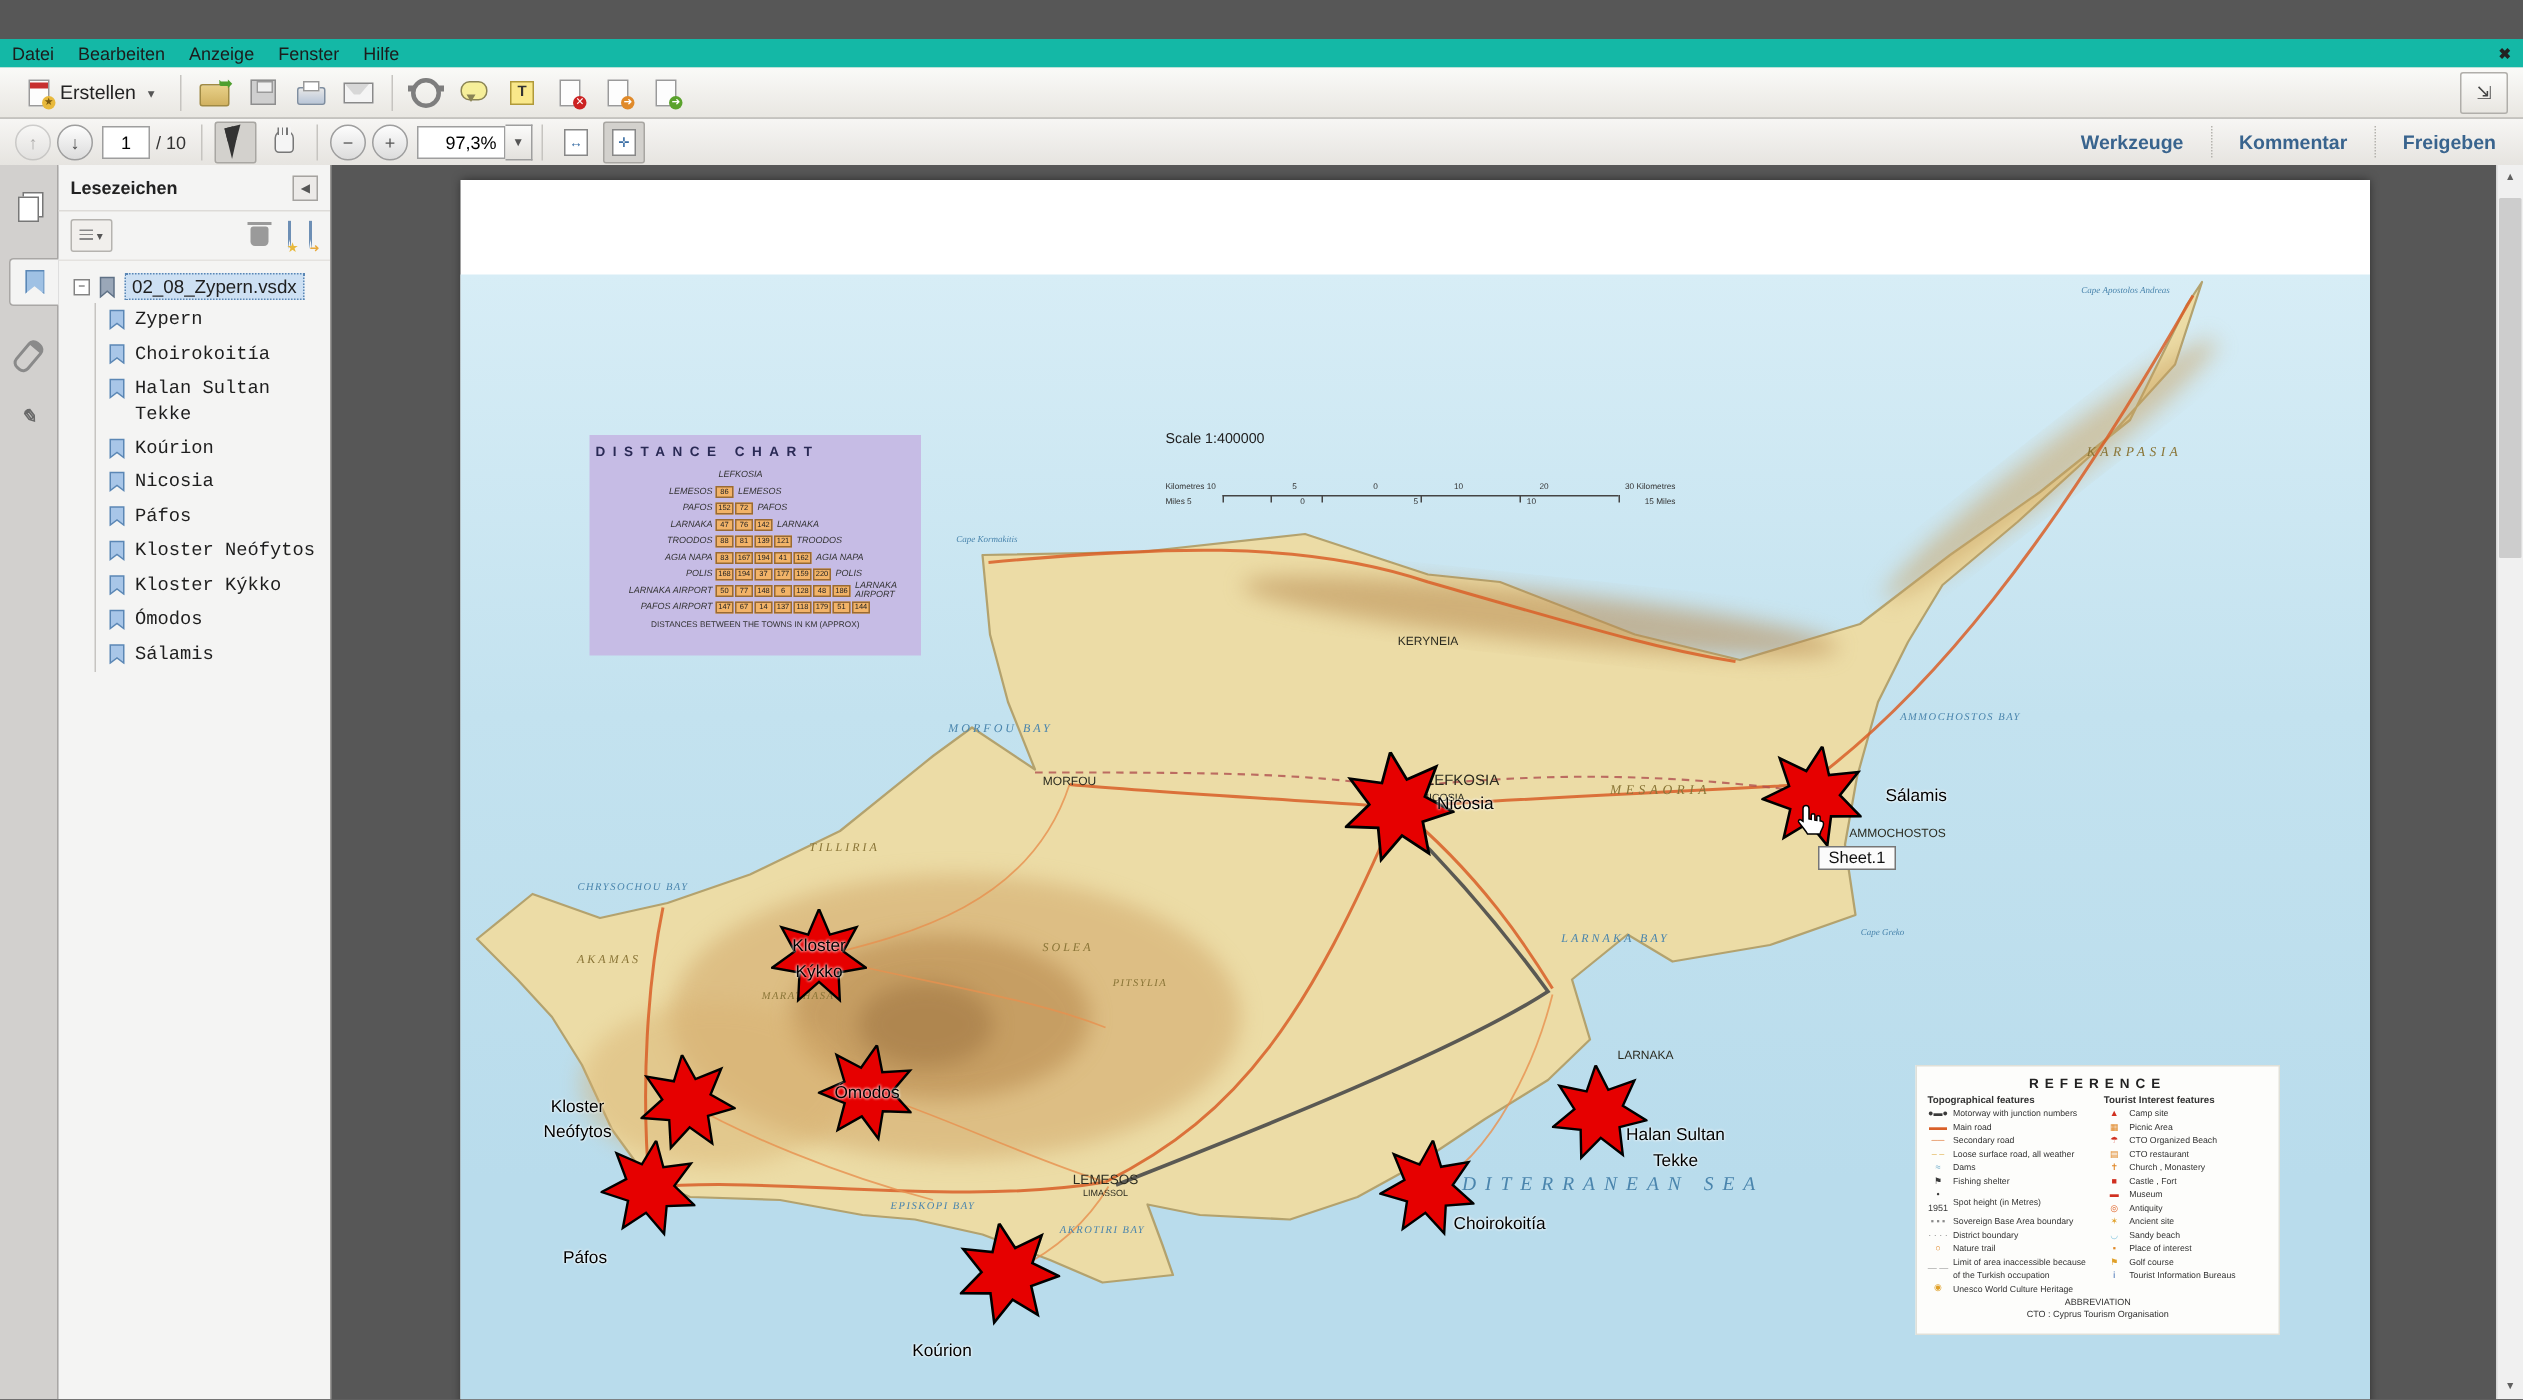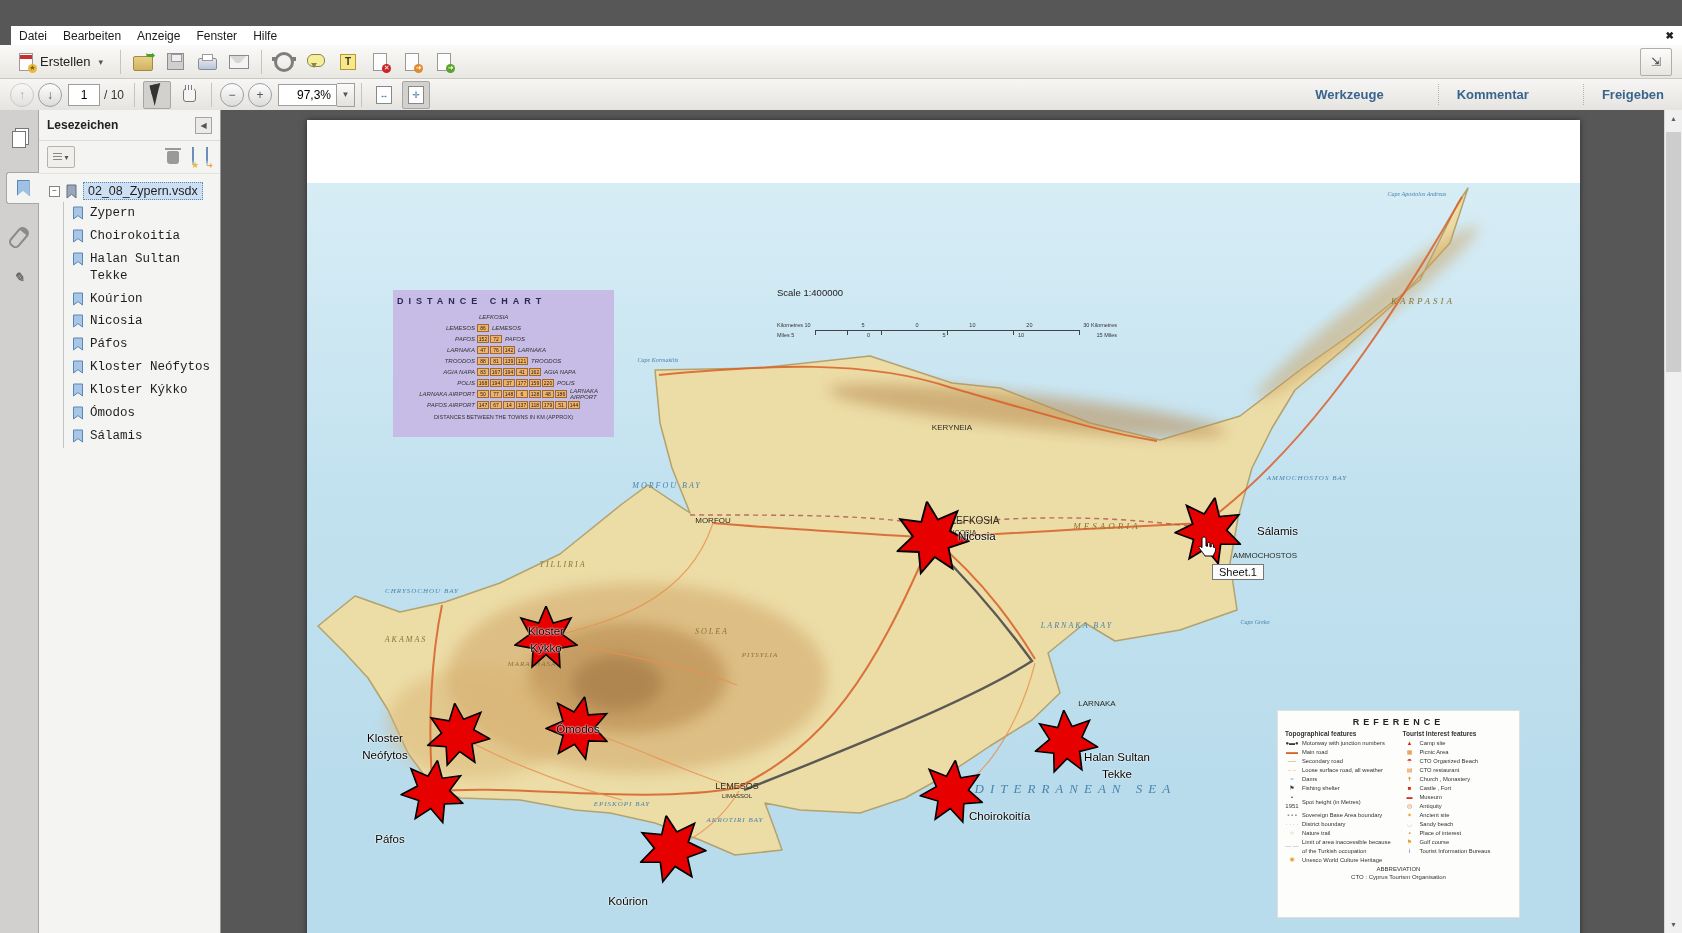--- a/index.html
+++ b/index.html
@@ -15,22 +15,22 @@
     border-left-color:transparent;border-bottom-color:transparent;}
   .title-text{position:absolute;left:0;right:0;text-align:center;font-size:13px;color:#3f3b2c;}
   .win-controls{margin-left:auto;display:flex;height:100%;z-index:2;}
   .win-btn{width:30px;height:100%;display:flex;align-items:center;justify-content:center;
     color:#3f3b2c;font-size:12px;}
   .win-btn.min::after{content:"–";font-weight:bold;}
   .win-btn.res::after{content:"❐";font-size:11px;}
   .win-btn.close{width:46px;background:#c75050;color:#fff;}
   .win-btn.close::after{content:"✕";}
   
-  .menubar{position:absolute;left:0;top:26px;right:0;height:19px;background:#ffffff;
-    border-bottom:1px solid #d8d6cc;display:flex;align-items:center;font-size:12px;color:#1c1c1c;margin-left:11px;}
+  .menubar{position:absolute;left:0;top:26px;right:0;height:19px;background:#14b8a6;
+    border-bottom:1px solid #d8d6cc;display:flex;align-items:center;font-size:12px;color:#1c1c1c;}
   .menu-item{padding:0 8px;}
   .menubar-close{margin-left:auto;margin-right:8px;font-size:10px;color:#222;font-weight:bold;}
   
   .toolbar1{position:absolute;left:0;top:45px;right:0;height:33px;
     background:linear-gradient(#fafaf8,#e9e7e2);border-bottom:1px solid #c9c7c2;
     display:flex;align-items:center;padding-left:6px;}
   .toolbar2{position:absolute;left:0;top:79px;right:0;height:31px;
     background:linear-gradient(#f7f6f4,#e6e4e0);border-bottom:1px solid #8f8f8f;
     display:flex;align-items:center;padding-left:8px;}
   .tb-sep{width:1px;height:24px;background:#c6c4c0;margin:0 6px;}
@@ -78,21 +78,21 @@
     display:flex;align-items:center;justify-content:flex-end;padding-right:5px;margin-left:4px;}
   .zoom-drop{width:17px;height:22px;border:1px solid #9e9e9e;border-left:none;background:linear-gradient(#fbfbfa,#e3e1dd);
     display:flex;align-items:center;justify-content:center;font-size:8px;color:#555;}
   .cursor-ic{width:0;height:0;border-left:6px solid #333;border-right:5px solid transparent;
     border-bottom:12px solid transparent;border-top:9px solid #333;transform:rotate(-14deg);}
   .hand-ic{width:11px;height:13px;background:#f5f5f5;border:1px solid #777;border-radius:5px 5px 3px 3px;position:relative;}
   .hand-ic::before{content:"";position:absolute;top:-3px;left:1px;right:1px;height:5px;
      background:repeating-linear-gradient(90deg,#777 0 1px,#f5f5f5 1px 3px);}
   .fit-ic{width:14px;height:16px;background:#fff;border:1px solid #888;position:relative;font-size:9px;color:#3a6ea5;
      display:flex;align-items:center;justify-content:center;}
-  .right-tabs{margin-left:auto;display:flex;align-items:center;height:100%;gap:36px;}
+  .right-tabs{margin-left:auto;display:flex;align-items:center;height:100%;}
   .right-tab{font-size:13px;font-weight:bold;color:#39648e;padding:0 18px;height:70%;display:flex;align-items:center;
      border-left:1px dotted #b5b3ae;}
   .right-tab:first-child{border-left:none;}
   
   .main{position:absolute;left:0;top:110px;right:0;bottom:0;}
   .navstrip{position:absolute;left:0;top:0;bottom:0;width:38px;background:#d2d0ce;border-right:1px solid #a9a7a5;}
   .nav-ic{position:absolute;left:5px;width:28px;height:30px;display:flex;align-items:center;justify-content:center;}
   .nav-ic.active{background:#f4f4f3;border:1px solid #a9a7a5;border-right:none;border-radius:3px 0 0 3px;left:6px;width:32px;}
   .pages-glyph{width:12px;height:15px;background:#fff;border:1px solid #777;box-shadow:3px -3px 0 -1px #fff,3px -3px 0 0 #777;}
   .bm-glyph{width:11px;height:14px;background:#9fc1e4;border:1px solid #5b87b5;
@@ -153,21 +153,21 @@
      display:flex;align-items:center;justify-content:center;flex:none;margin-right:1px;box-sizing:border-box;}
   .dc-trail{font-size:6px;font-style:italic;color:#333;margin-left:2px;}
   .dchart-foot{text-align:center;font-size:5.5px;color:#333;margin-top:4px;}
   
   .scalebox{position:absolute;left:470px;top:104px;width:340px;z-index:10;color:#333;}
   .scale-title{font-size:9.5px;color:#222;margin-bottom:24px;}
   .scale-line{position:relative;height:1px;background:#444;margin:0 38px;}
   .scale-line .tick{position:absolute;top:0;width:1px;height:5px;background:#444;}
   .scale-row{display:flex;justify-content:space-between;font-size:5.5px;margin:1px 0 2px 0;}
   
-  .refbox{position:absolute;left:970px;top:527px;width:243px;height:208px;background:#fdfdfb;z-index:10;
+  .refbox{position:absolute;left:970px;top:527px;width:243px;height:180px;background:#fdfdfb;z-index:10;
      padding:6px 7px;box-sizing:border-box;border:1px solid #e0e0d8;}
   .ref-title{text-align:center;font-size:9px;font-weight:bold;letter-spacing:4px;color:#222;}
   .ref-cols{display:flex;gap:8px;margin-top:3px;}
   .ref-col{flex:1;}
   .ref-subtitle{font-size:6.5px;font-weight:bold;color:#333;margin-bottom:2px;}
   .ref-item{display:flex;align-items:center;gap:3px;font-size:5.8px;color:#333;line-height:1.5;}
   .ref-glyph{width:14px;flex:none;text-align:center;font-size:6px;}
   .ref-foot{text-align:center;font-size:6px;color:#333;margin-top:2px;}
   
   .tooltip{position:absolute;z-index:40;background:#fbfbfb;border:1px solid #767676;font-size:11px;color:#111;

